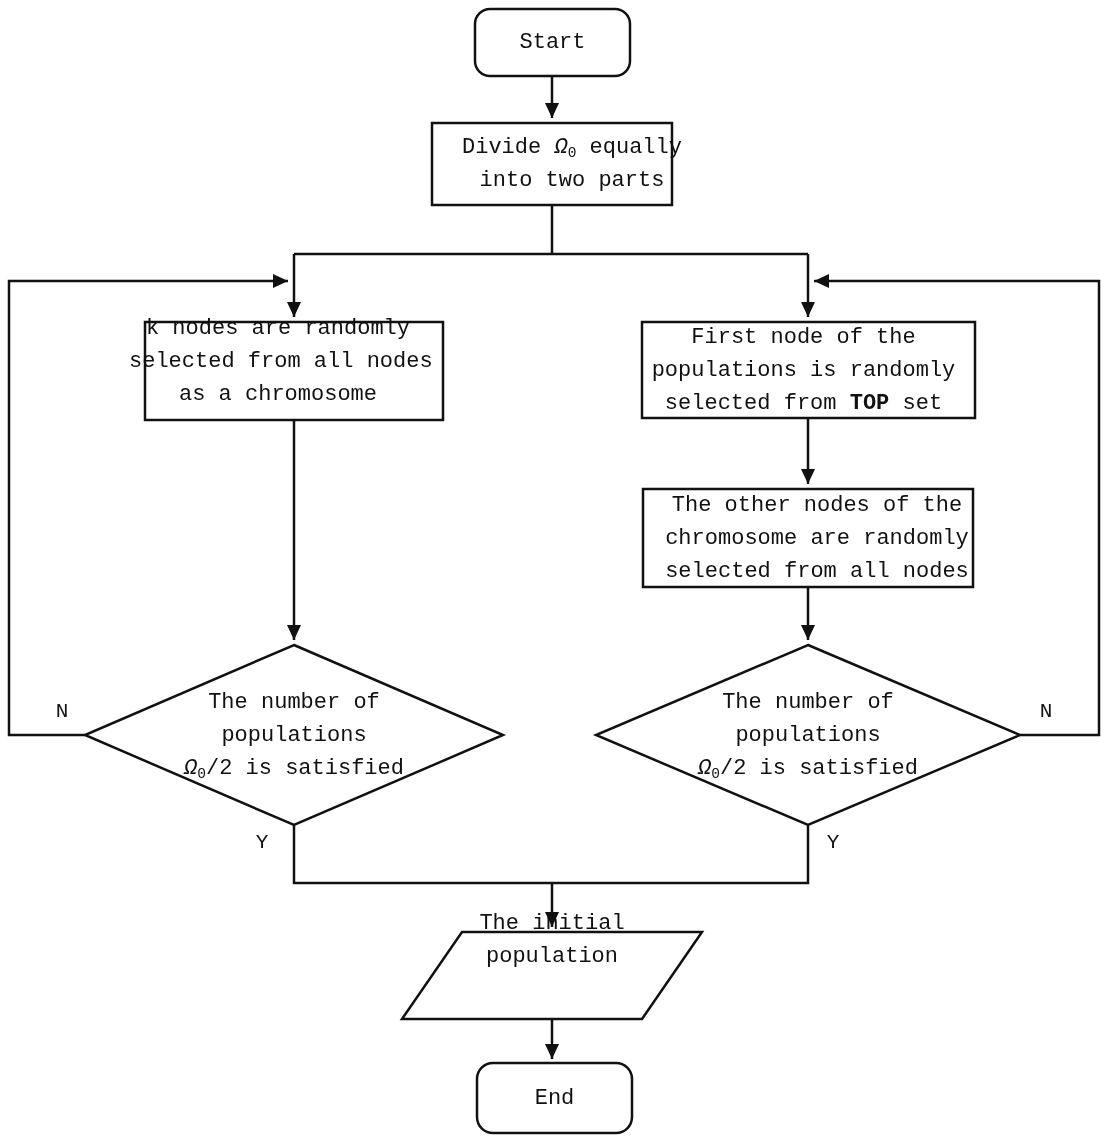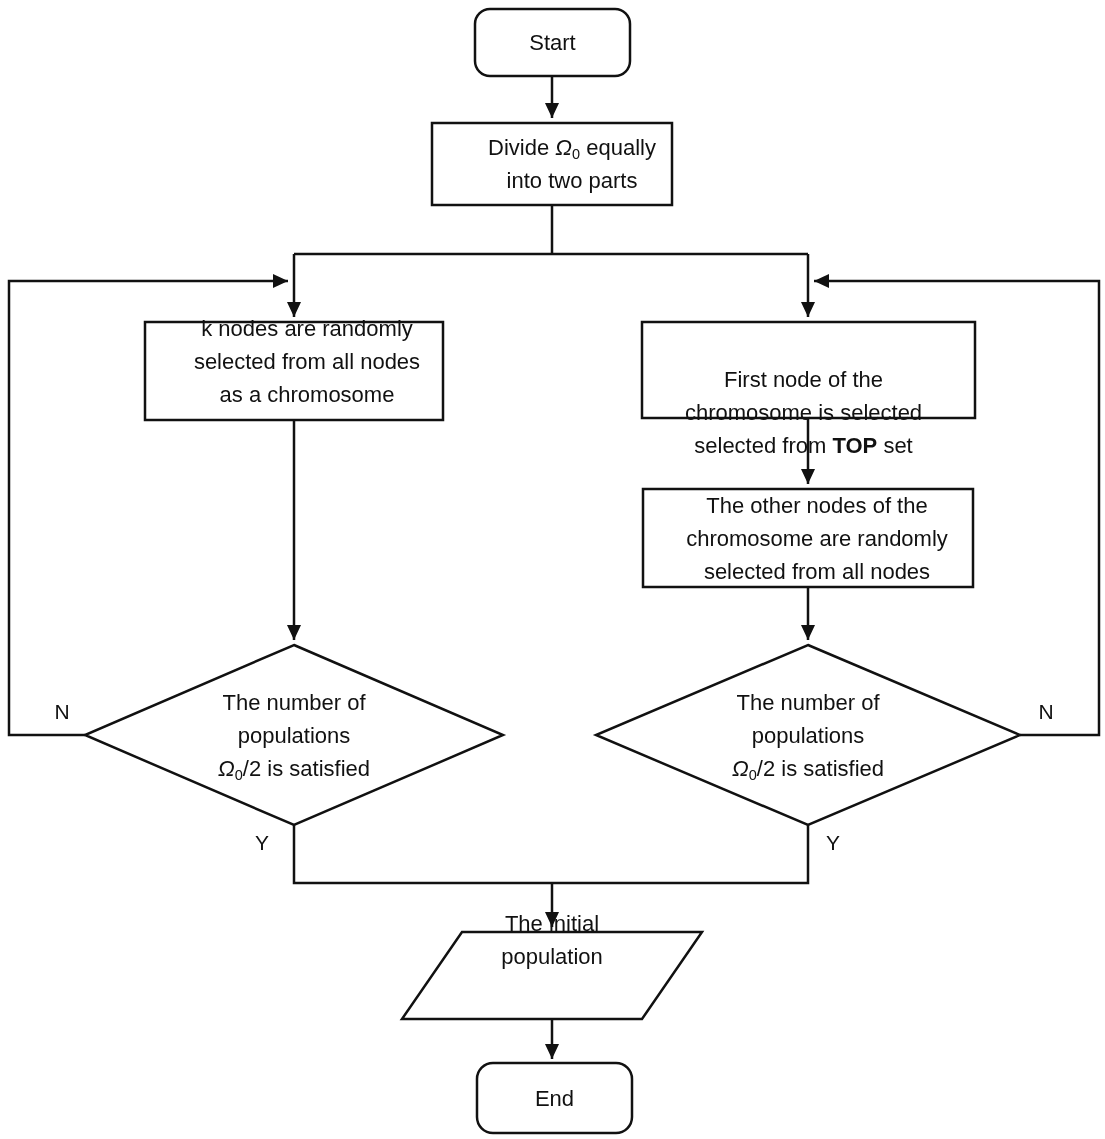--- a/index.html
+++ b/index.html
@@ -5,21 +5,21 @@
   html, body {
     margin: 0;
     padding: 0;
     background: #ffffff;
   }
   .canvas {
     position: relative;
     width: 1105px;
     height: 1139px;
     background: #ffffff;
-    font-family: Liberation Sans, sans-serif;
+    font-family: Liberation Mono, monospace;
     color: #111111;
     overflow: hidden;
   }
   svg.wires {
     position: absolute;
     left: 0;
     top: 0;
     width: 1105px;
     height: 1139px;
   }
@@ -95,32 +95,32 @@
       </div>
   </div>
 
   <div class="label" style="left:452px; top:123px; width:240px; height:82px;">
     <div class="lines">
       <div><span>Divide </span><span class="it">Ω</span><sub>0</sub><span> equally</span></div>
       <div>into two parts</div>
     </div>
   </div>
 
-  <div class="label" style="left:158px; top:322px; width:298px; height:78px;">
+  <div class="label" style="left:129px; top:322px; width:298px; height:78px;">
     <div class="lines">
       <div>k nodes are randomly</div>
       <div>selected from all nodes</div>
       <div>as a chromosome</div>
     </div>
   </div>
 
-  <div class="label" style="left:642px; top:322px; width:323px; height:96px;margin-top:42px;">
+  <div class="label" style="left:642px; top:322px; width:323px; height:96px;">
     <div class="lines">
       <div>First node of the</div>
-      <div>chromosome is selected</div>
+      <div>populations is randomly</div>
       <div><span>selected from </span><span class="bold">TOP</span><span> set</span></div>
     </div>
   </div>
 
   <div class="label" style="left:640px; top:489px; width:330px; height:98px;padding-left:12px;">
     <div class="lines">
       <div>The other nodes of the</div>
       <div>chromosome are randomly</div>
       <div>selected from all nodes</div>
     </div>

